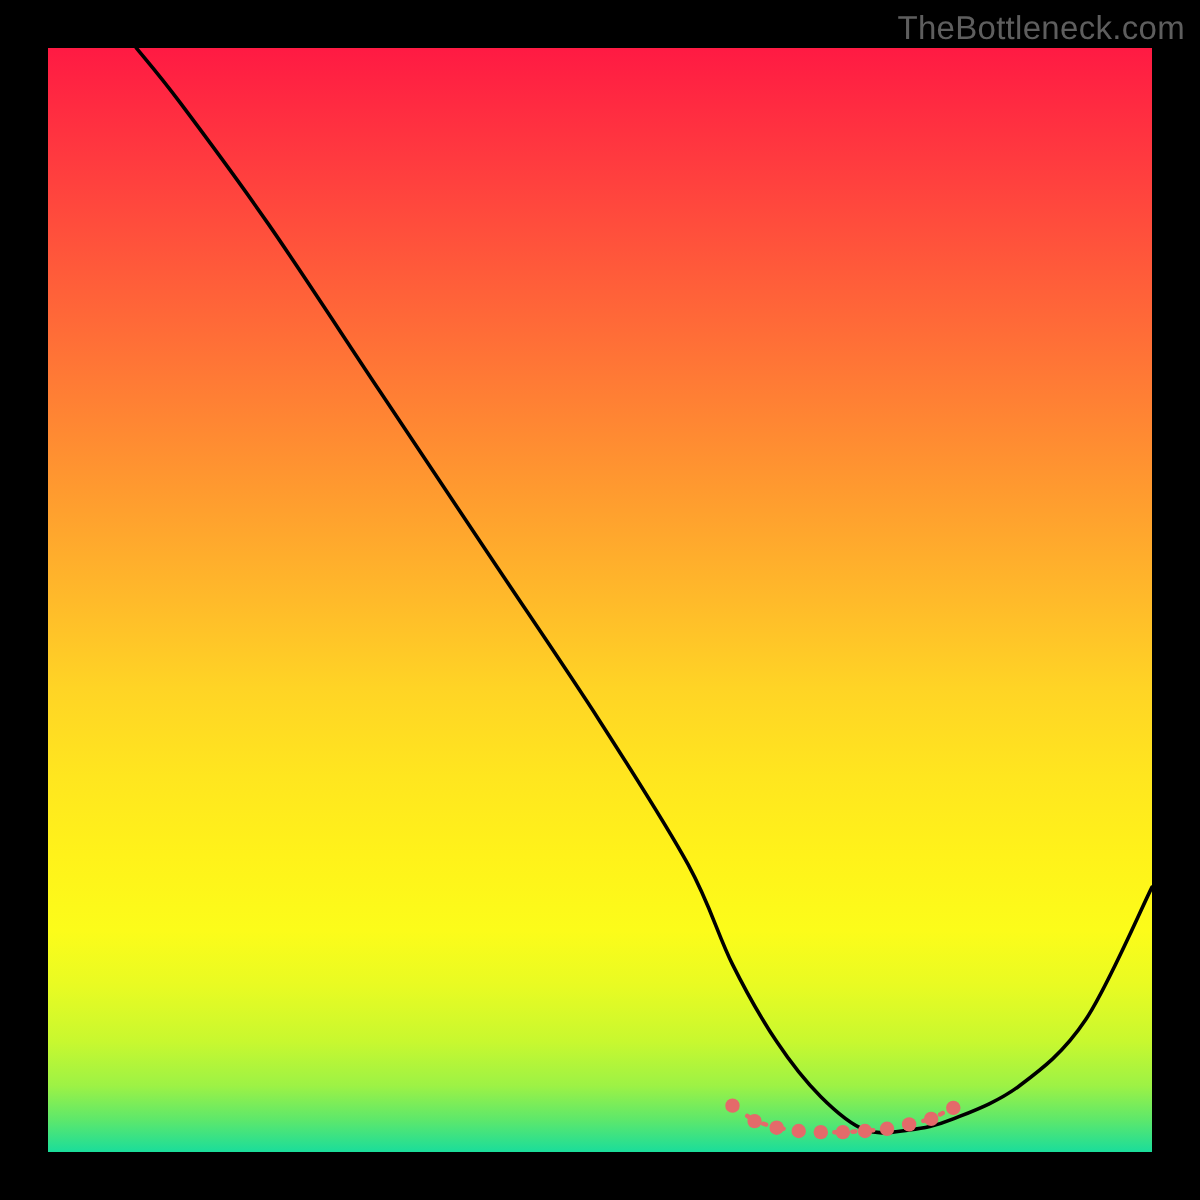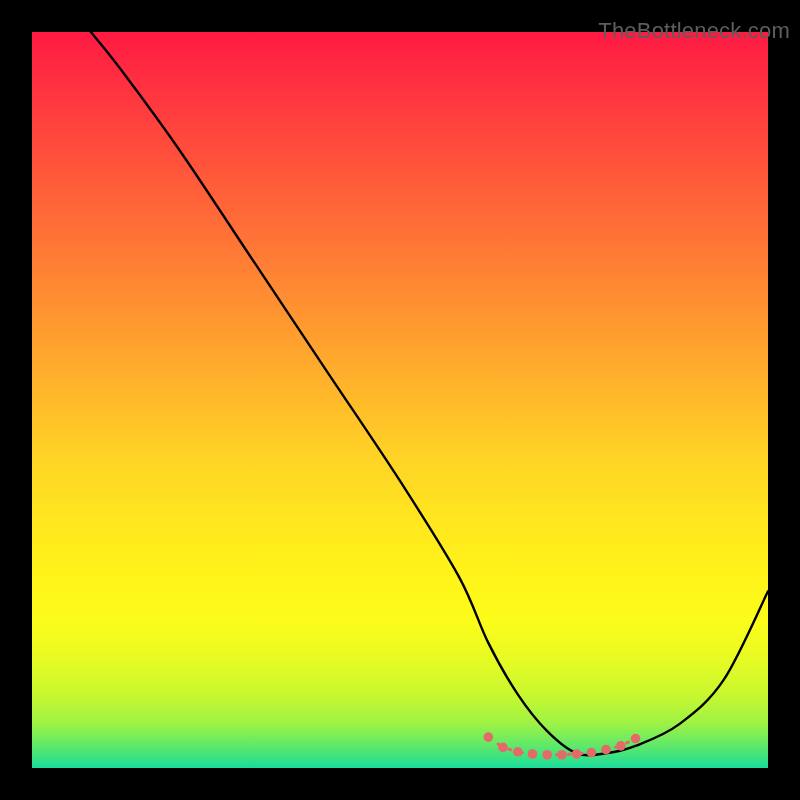--- a/index.html
+++ b/index.html
@@ -1,21 +1,21 @@
 <!DOCTYPE html>
 <html><head>
 <meta charset="utf-8">
 <style>
   * { margin: 0; padding: 0; box-sizing: border-box; }
   html, body { width: 800px; height: 800px; overflow: hidden; }
   body { background: #000; position: relative; font-family: Arial, sans-serif; }
 
   .watermark {
     position: absolute;
-    top: 18px;
+    top: 6px;
     right: 10px;
     color: #5e5e5e;
     font-size: 22px;
     font-weight: 500;
     z-index: 10;
     letter-spacing: 0.2px;
     text-align: right;
   }
 
   .plot-area {

